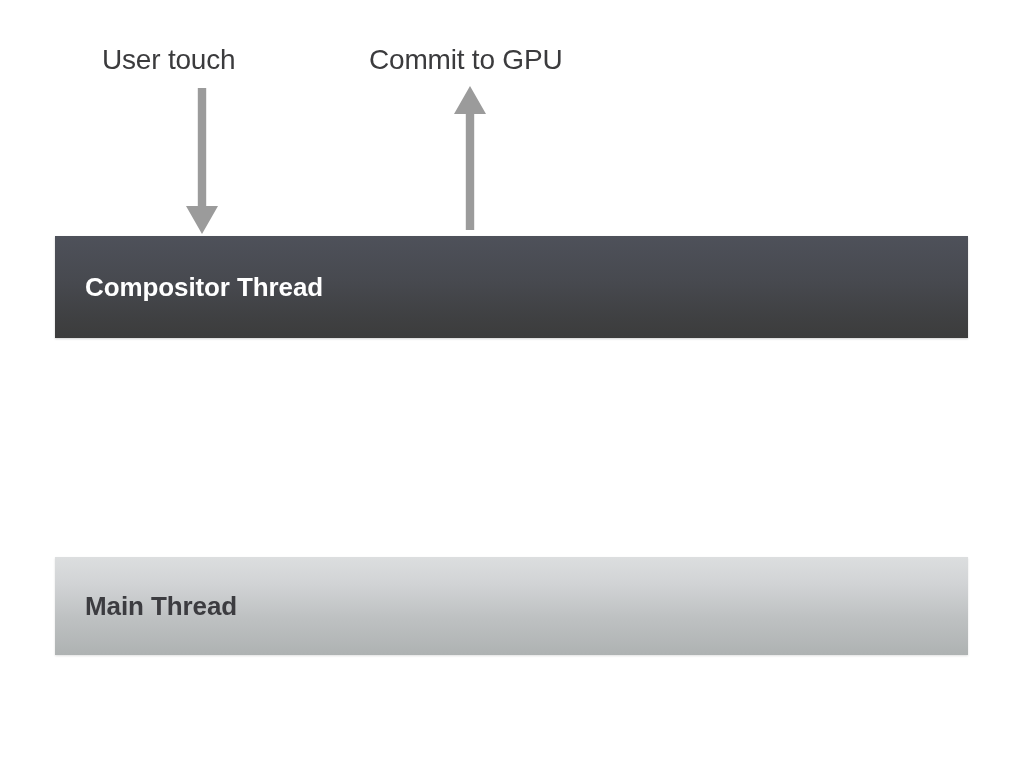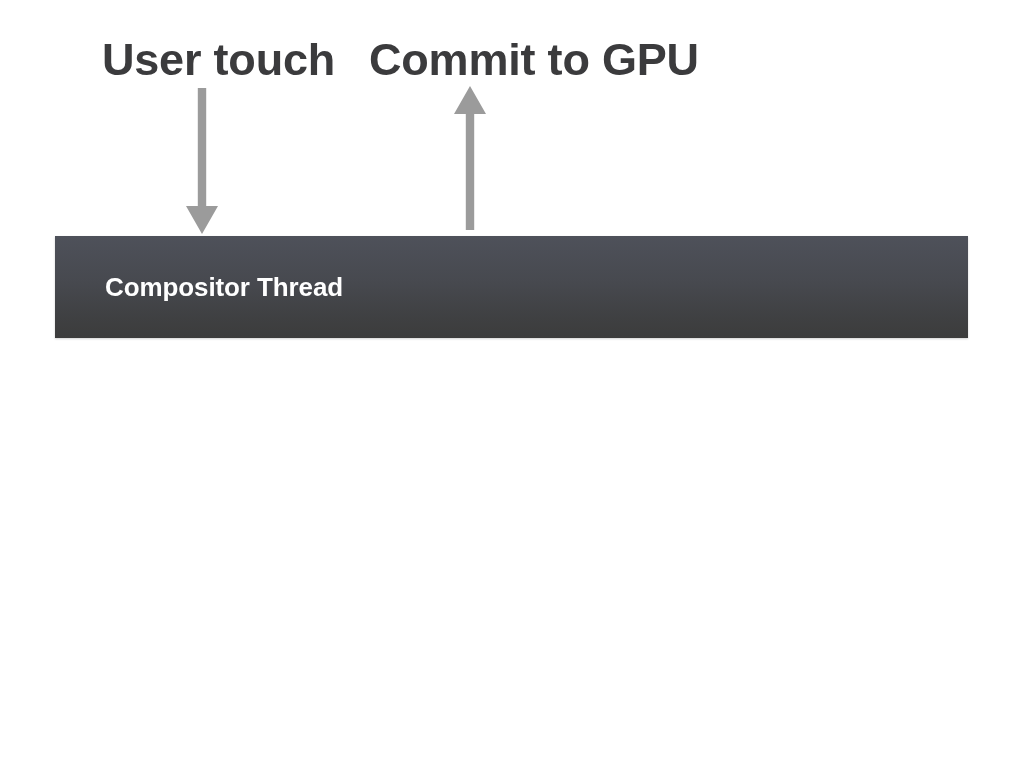--- a/index.html
+++ b/index.html
@@ -19,22 +19,22 @@
     position: relative;
     width: 1024px;
     height: 768px;
     background: #ffffff;
   }
 
   
   .annotation-label {
     position: absolute;
     font-family: "Liberation Sans", sans-serif;
-    font-weight: bold;
-    font-size: 45px;
+    font-weight: normal;
+    font-size: 28px;
     line-height: 38px;
     letter-spacing: -0.2px;
     color: #3b3b3d;
     white-space: nowrap;
   }
   #label-user-touch {
     left: 102px;
     top: 41px;
   }
   #label-commit-gpu {
@@ -61,21 +61,21 @@
   }
 
   
   .thread-bar {
     position: absolute;
     left: 55px;
     width: 913px;
     display: flex;
     align-items: center;
     box-sizing: border-box;
-    padding-left: 50px;
+    padding-left: 30px;
   }
   .thread-bar-label {
     font-family: "Liberation Sans", sans-serif;
     font-weight: bold;
     font-size: 26px;
     letter-spacing: -0.1px;
     white-space: nowrap;
   }
 
   #bar-compositor-thread {
@@ -112,14 +112,17 @@
   </svg>
 
   <svg class="arrow" id="arrow-up" viewBox="0 0 42 144" aria-hidden="true">
     <path d="M21 0 L37 28 H25.2 V144 H16.8 V28 H5 Z" fill="#9b9b9b"></path>
   </svg>
 
   <div class="thread-bar" id="bar-compositor-thread">
     <span class="thread-bar-label">Compositor Thread</span>
   </div>
 
+  <div class="thread-bar" id="bar-main-thread">
+    <span class="thread-bar-label">Main Thread</span>
+  </div>
 
 </div>
 
 </body></html>

